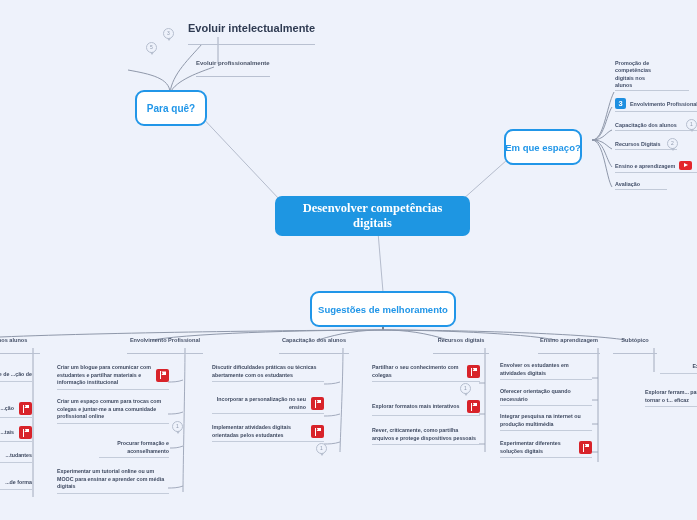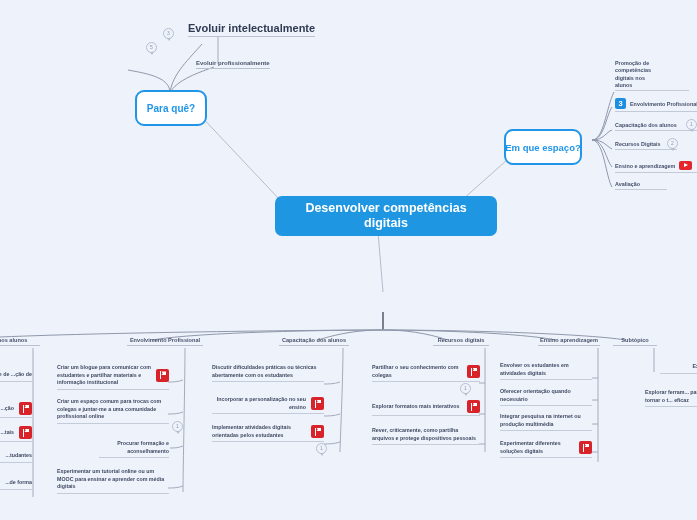--- a/index.html
+++ b/index.html
@@ -46,21 +46,21 @@
     text-align: center;
     padding: 0 12px;
   }
 
   
   .ulabel {
     position: absolute;
     color: #3e4b63;
     border-bottom: 1px solid #b9c1d1;
     white-space: nowrap;
-    padding-bottom: 2px;
+    padding-bottom: 10px;
   }
   .ulabel.big   { font-size: 11px; font-weight: bold; color: #2f3b52; }
   .ulabel.small { font-size: 6px; font-weight: bold; color: #4a5468; }
   .ulabel.mini  { font-size: 5.6px; font-weight: bold; color: #48536a; }
 
   
   .arealine {
     position: absolute;
     font-size: 5.4px;
     font-weight: bold;
@@ -225,21 +225,21 @@
       <path d="M598 348 L 598 462"></path>
       <path d="M598 378 L 592 378"></path>
       <path d="M598 400 L 592 400"></path>
       <path d="M598 424 L 592 424"></path>
       <path d="M598 452 L 592 452"></path>
 
       <path d="M654 348 L 654 372"></path>
     </g>
   </svg>
 
-  <div class="node central" style="left:275px; top:196px; width:222px; height:40px;">Desenvolver competências digitais</div>
+  <div class="node central" style="left:275px; top:196px; width:195px; height:40px;font-family:Liberation Serif, serif;">Desenvolver competências digitais</div>
 
   <div class="node pill" style="left:135px; top:90px; width:72px; height:23px; font-size:10px;">Para quê?</div>
 
   <div class="note-dot" style="left:146px; top:42px;">5</div>
 
   <div class="ulabel big" style="left:188px; top:22px;">Evoluir intelectualmente</div>
   <div class="note-dot" style="left:163px; top:28px;">3</div>
 
   <div class="ulabel small" style="left:196px; top:60px;">Evoluir profissionalmente</div>
 
@@ -267,20 +267,21 @@
 
   <div class="arealine" style="left:615px; top:161px; width:82px;">
     <span class="txt">Ensino e aprendizagem</span>
     <span class="video-icon"></span>
   </div>
 
   <div class="arealine" style="left:615px; top:181px; width:52px;">
     <span class="txt">Avaliação</span>
   </div>
 
+  <div class="node pill" style="left:310px; top:291px; width:146px; height:22px; font-size:9.5px;">Sugestões de melhoramento</div>
 
   <div class="ulabel mini" style="left:-18px; top:337px; width:58px;">...tais nos alunos</div>
 
   <div class="leaf right" style="left:-30px; top:371px; width:62px;">
     <span class="txt">...ridade de ...ção de</span>
   </div>
   <div class="leaf right" style="left:-30px; top:402px; width:62px;">
     <span class="txt">...ção</span>
     <span class="flag-icon"></span>
   </div>

